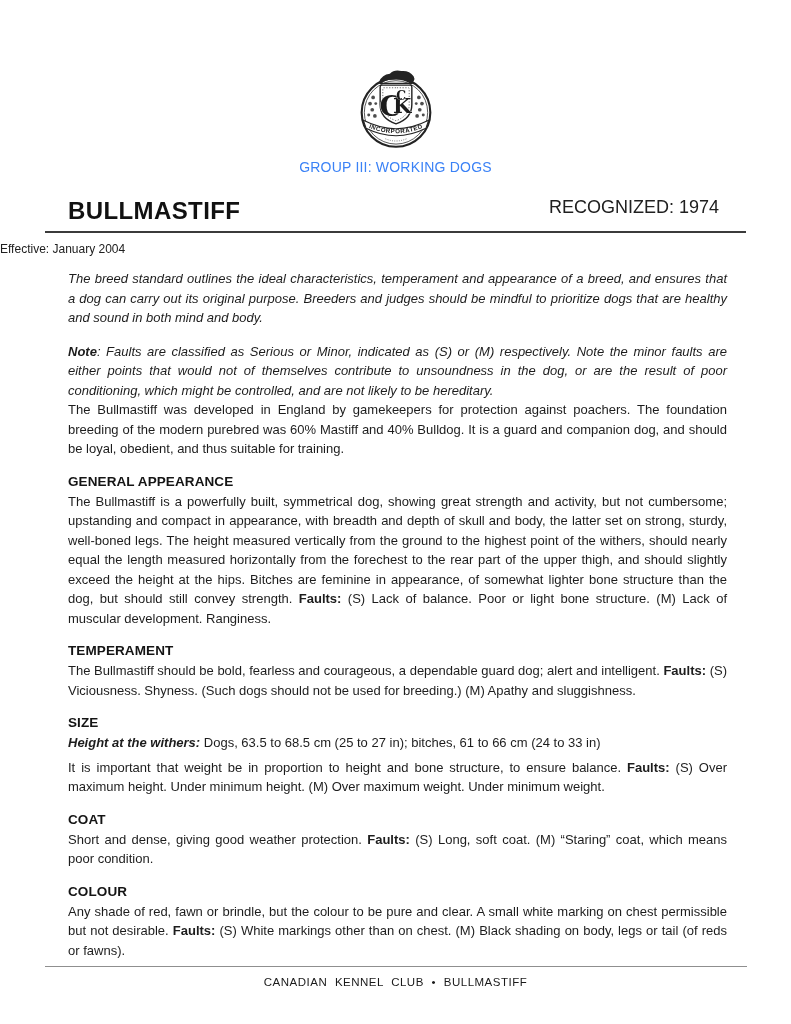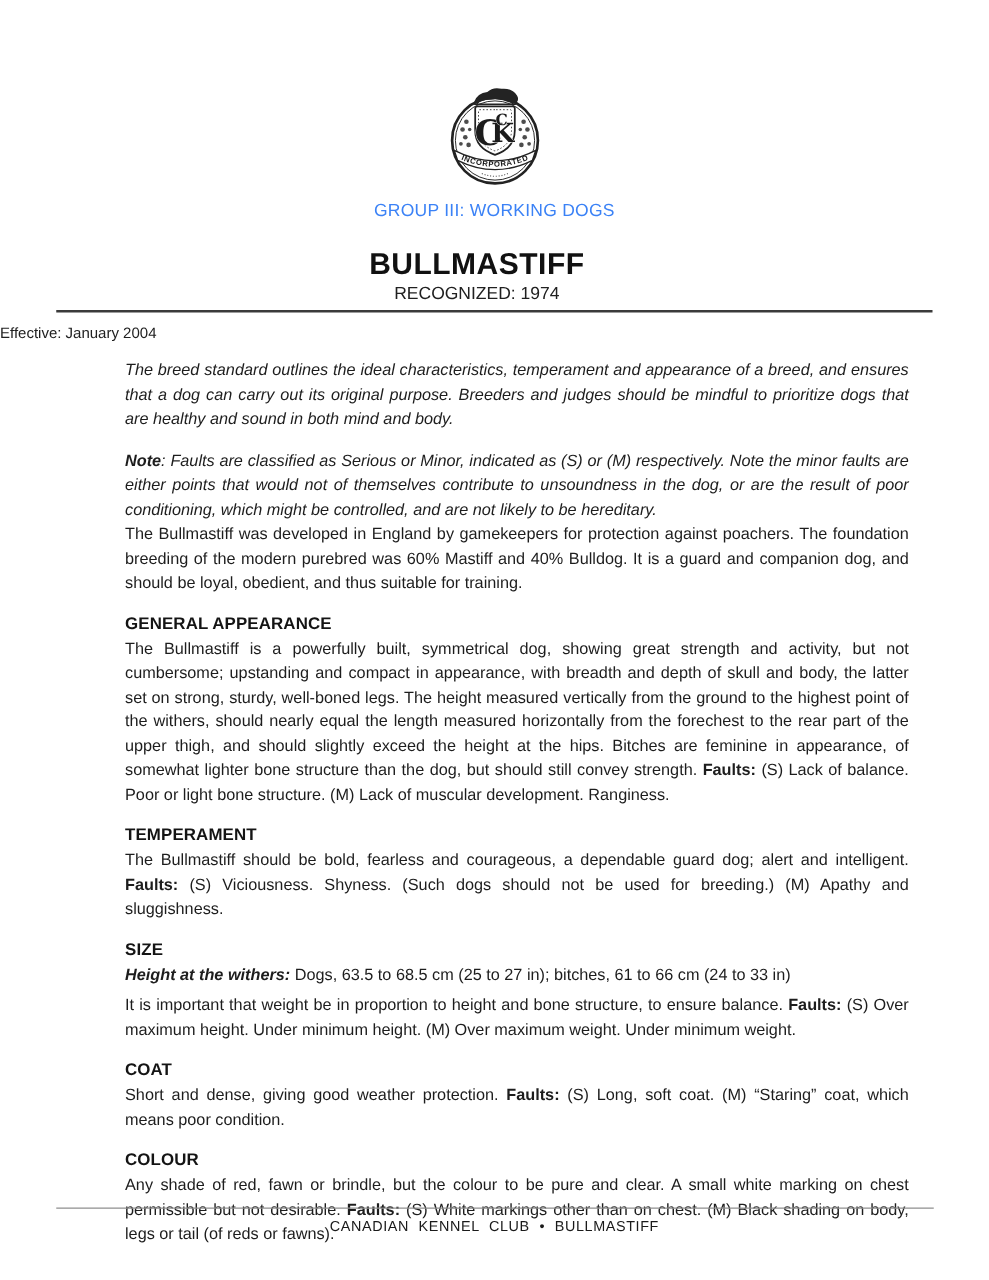--- a/index.html
+++ b/index.html
@@ -7,29 +7,29 @@
     width:791px;height:1024px;overflow:hidden;
     font-family:"Liberation Sans",sans-serif;color:#1d1d1d;
   }
   .page{position:relative;width:791px;height:1024px;background:#fff;}
 
   
   .masthead{text-align:center;padding-top:66px;}
   .logo-svg{width:88px;height:84px;display:inline-block;}
   .group-label{font-size:14px;color:#3b82f6;margin-top:5px;letter-spacing:.2px;}
 
-  .title-row{display:flex;justify-content:space-between;align-items:center;
-    margin:22px 96px 0 68px;flex-direction:column;}
+  .title-row{display:flex;justify-content:space-between;align-items:flex-start;
+    margin:22px 72px 0 68px;}
   .doc-title{font-size:24px;font-weight:700;letter-spacing:.4px;color:#111;}
-  .recognized{font-size:14px;color:#202020;}
+  .recognized{font-size:18px;color:#202020;}
   .title-rule{height:0;border:0;border-top:2px solid #3b3b3b;margin:6px 45px 0 45px;}
   .effective{font-size:12px;margin:9px 64px 0 0;color:#202020;}
 
   
-  .content{margin:0 64px 0 100px;}
+  .content{margin:0 64px 0 68px;}
   .para{font-size:13px;line-height:1.5;text-align:justify;margin:0;}
   .italic{font-style:italic;}
   .intro{margin-top:13px;}
   .note{margin-top:14px;}
   .bi{font-weight:700;font-style:italic;}
   .b{font-weight:700;}
   .i{font-style:italic;}
   .sec-heading{font-size:13.5px;font-weight:700;margin:15px 0 3px 0;color:#141414;letter-spacing:.1px;}
   .sec .para + .para{margin-top:5px;}
 

